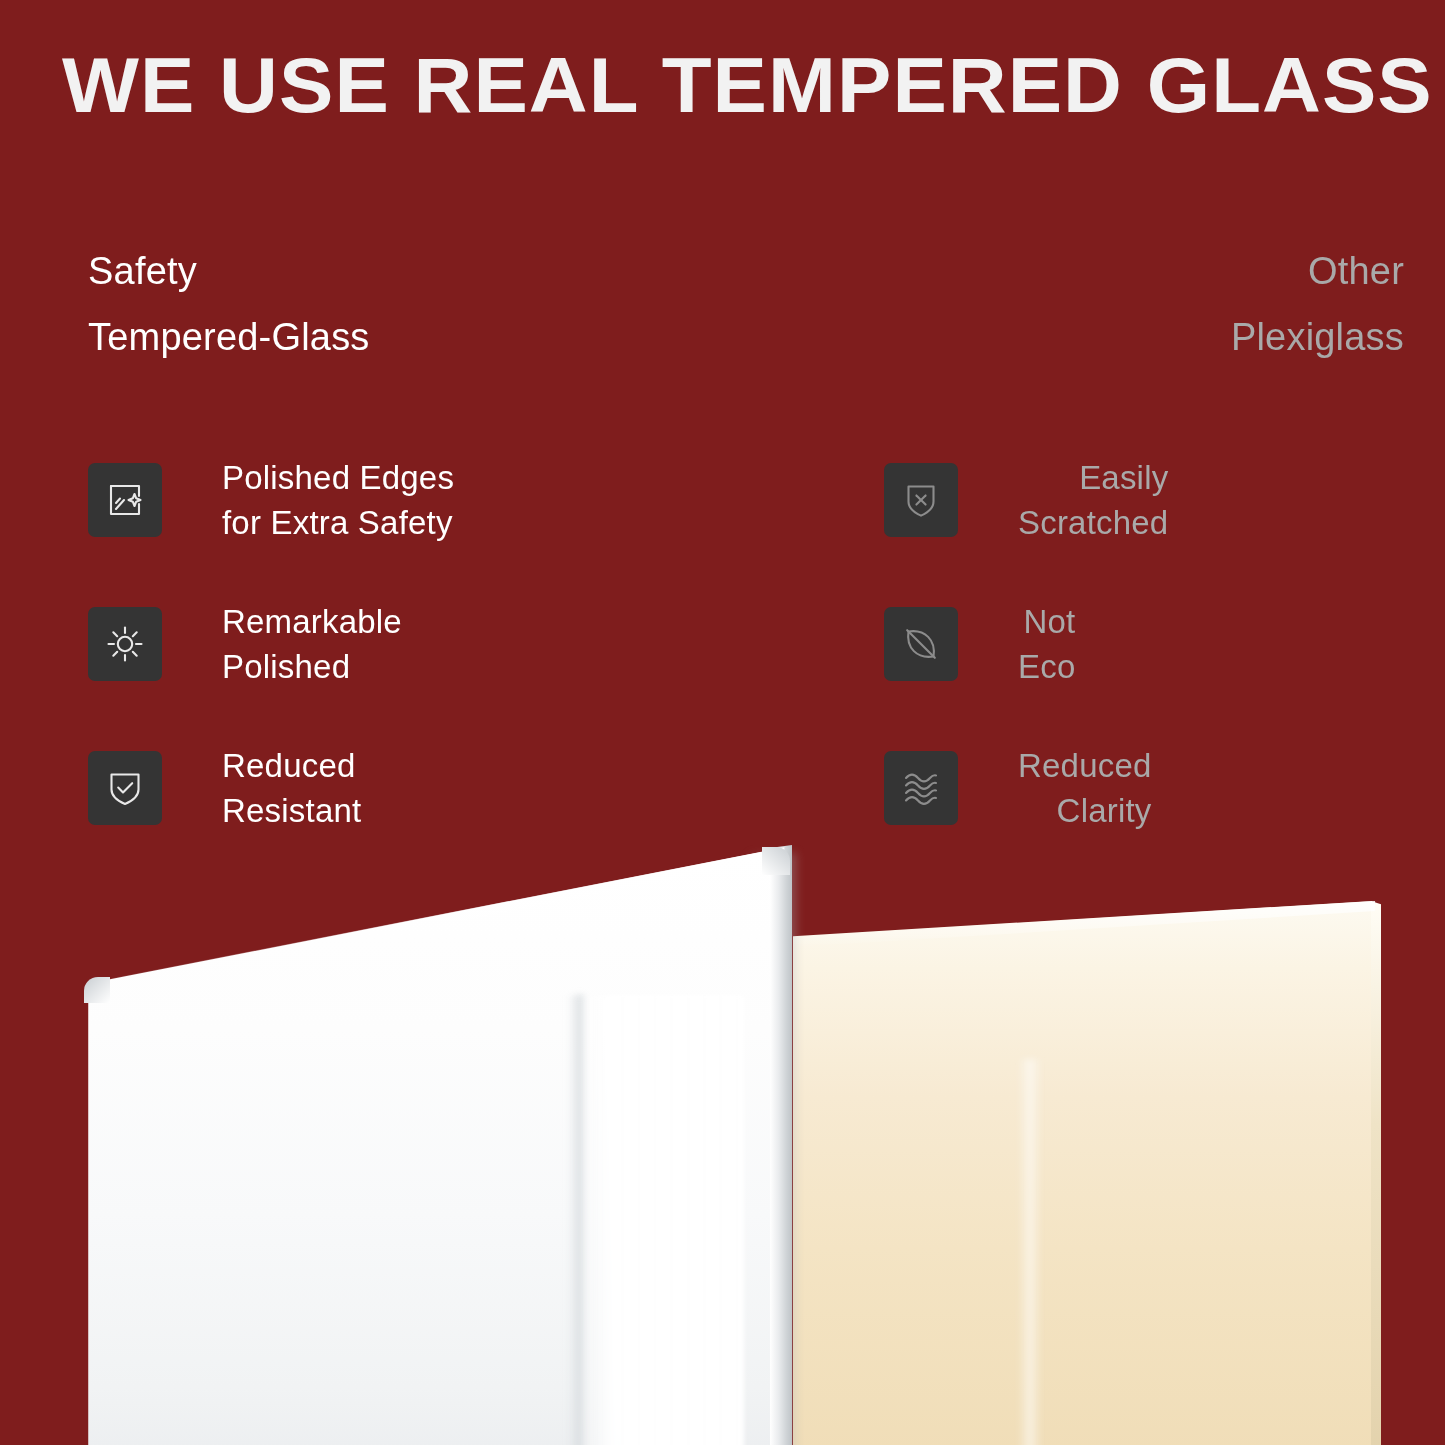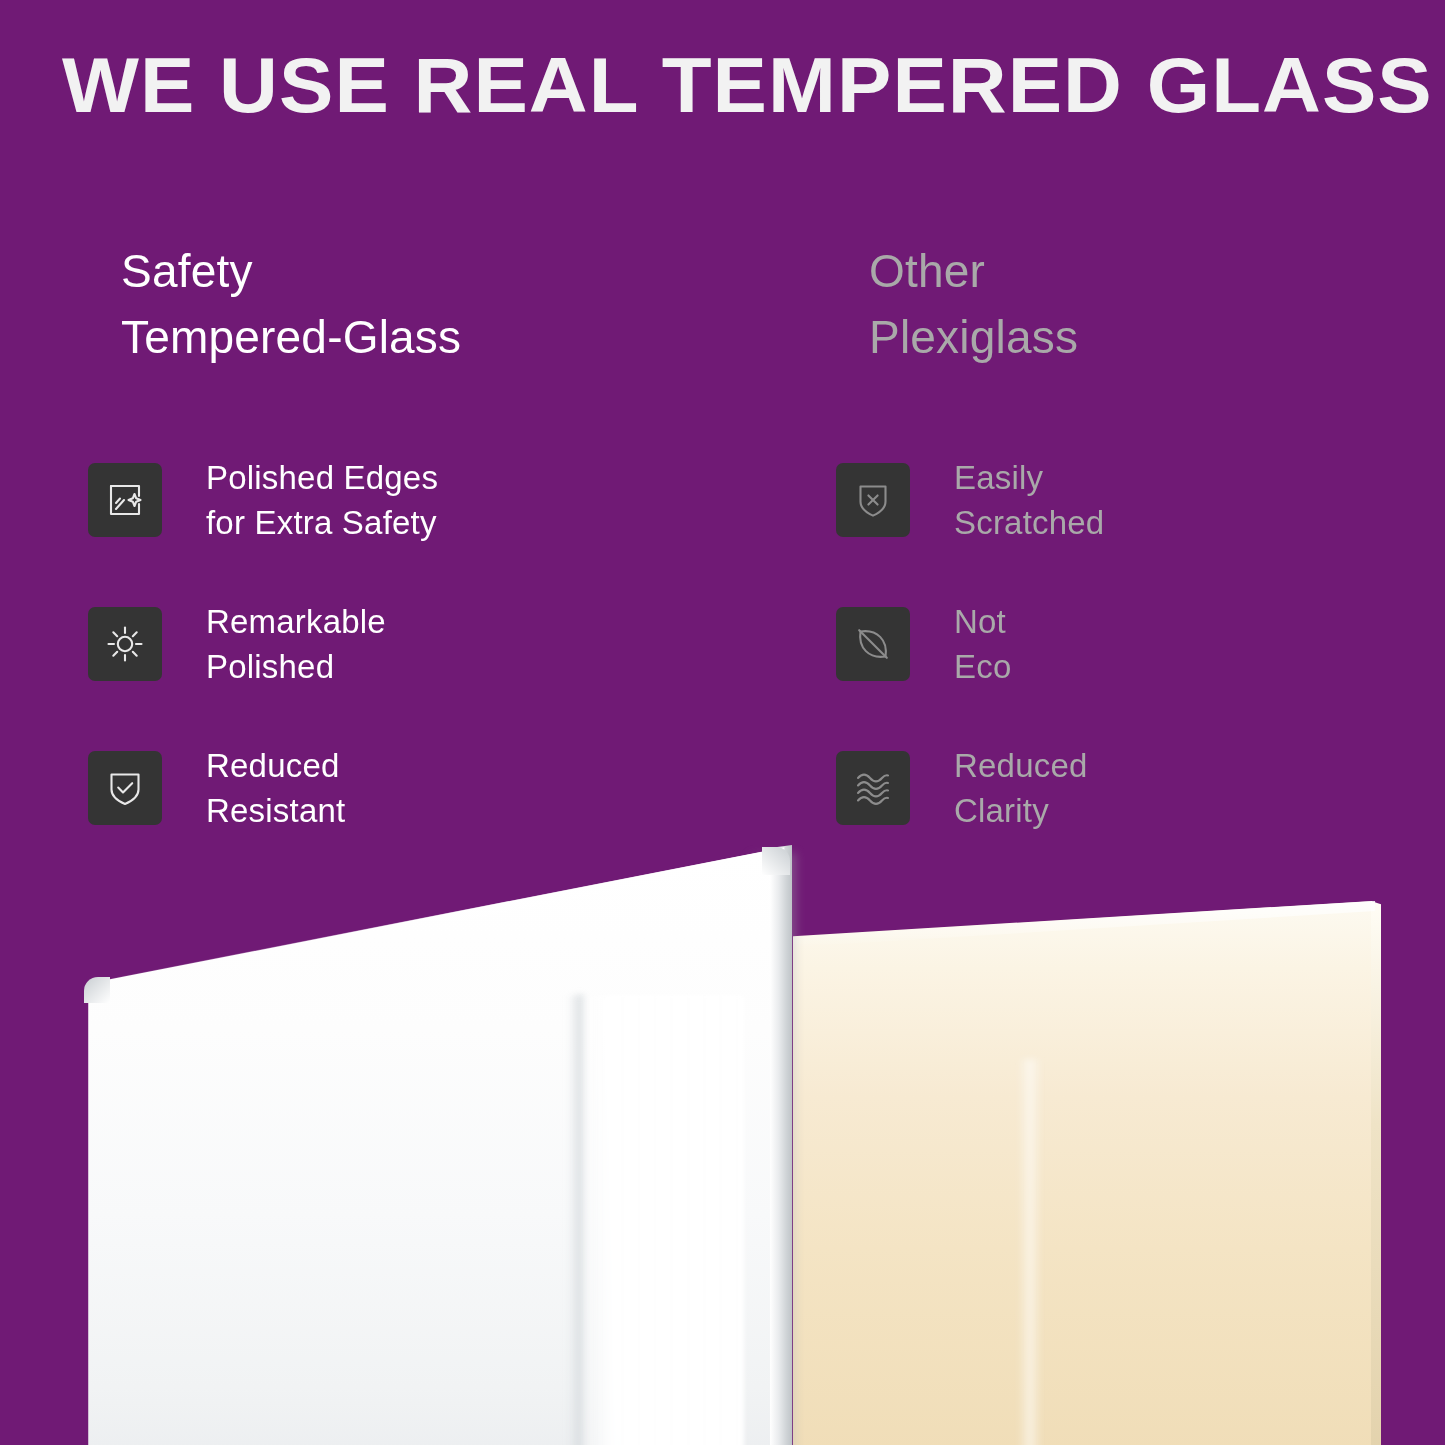--- a/index.html
+++ b/index.html
@@ -6,21 +6,21 @@
   body{
     width:1445px;height:1445px;
     background:#252525;
     font-family:"Liberation Sans",sans-serif;
     overflow:hidden;
     position:relative;
   }
   #stage{
     position:absolute;inset:0;
     width:1445px;height:1445px;
-    background:#701a75;
+    background:#7f1d1d;
     overflow:hidden;
   }
 
   
   .title{
     position:absolute;
     left:62px;top:42px;
     width:1330px;
     font-family:"Liberation Sans",sans-serif;
     font-weight:700;
@@ -29,41 +29,41 @@
     letter-spacing:1.0px;
     color:#f2f2f2;
     white-space:nowrap;
     transform:scaleX(1.045);
     transform-origin:left top;
   }
 
   
   .col{position:absolute;top:238px;}
   .col-left{left:88px;width:760px;}
-  .col-right{left:836px;width:520px;}
+  .col-right{left:884px;width:520px;text-align:right;}
 
   .col-head{
     font-family:"Liberation Sans",sans-serif;
     font-weight:400;
-    font-size:46px;
+    font-size:38px;
     line-height:66px;
     letter-spacing:.2px;
     white-space:pre-line;
-    margin-left:33px;
   }
   .col-left .col-head{color:#ffffff;}
   .col-right .col-head{color:#a9a9a9;}
 
   
   .features{position:absolute;top:212px;left:0;width:100%;}
   .feature{
     display:flex;
     align-items:center;
     height:100px;
     margin-bottom:44px;
+    gap:16px;
   }
   .feature:last-child{margin-bottom:0;}
 
   .icon-tile{
     width:74px;height:74px;
     flex:0 0 74px;
     border-radius:7px;
     background:#343434;
     display:flex;align-items:center;justify-content:center;
   }

